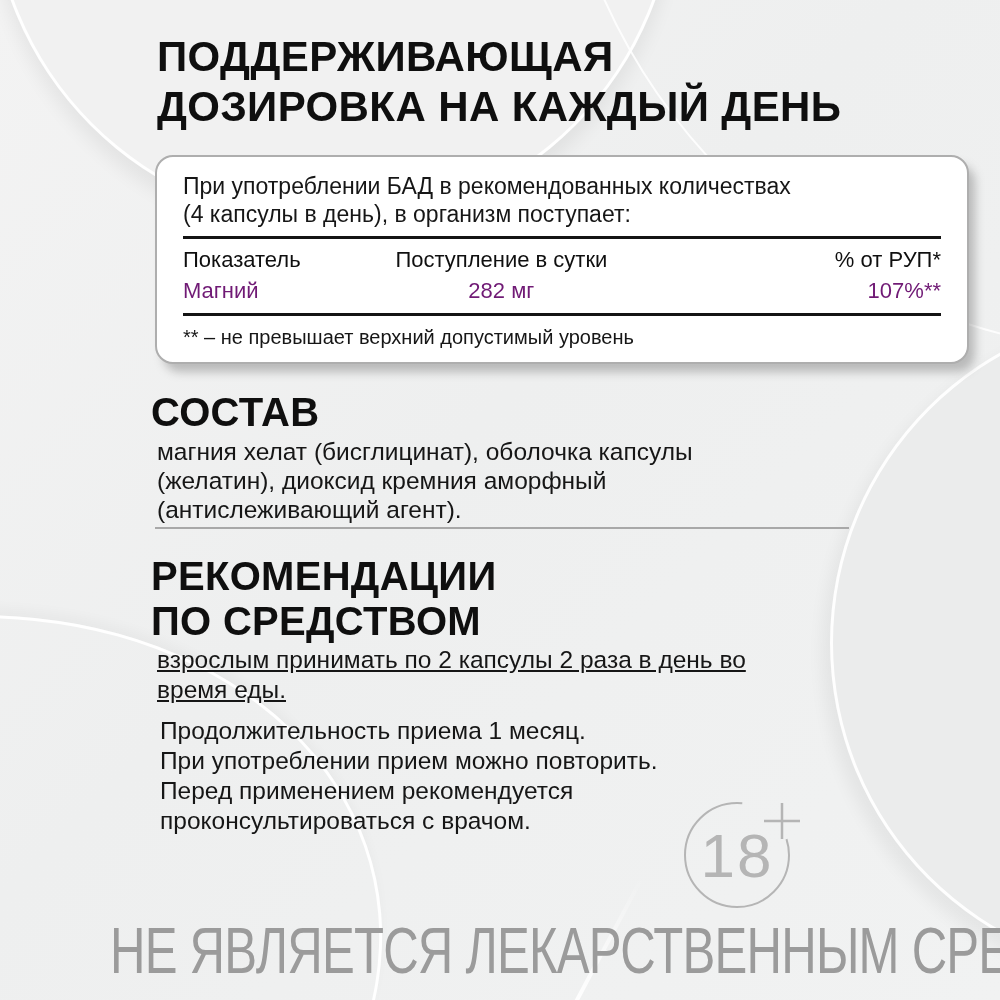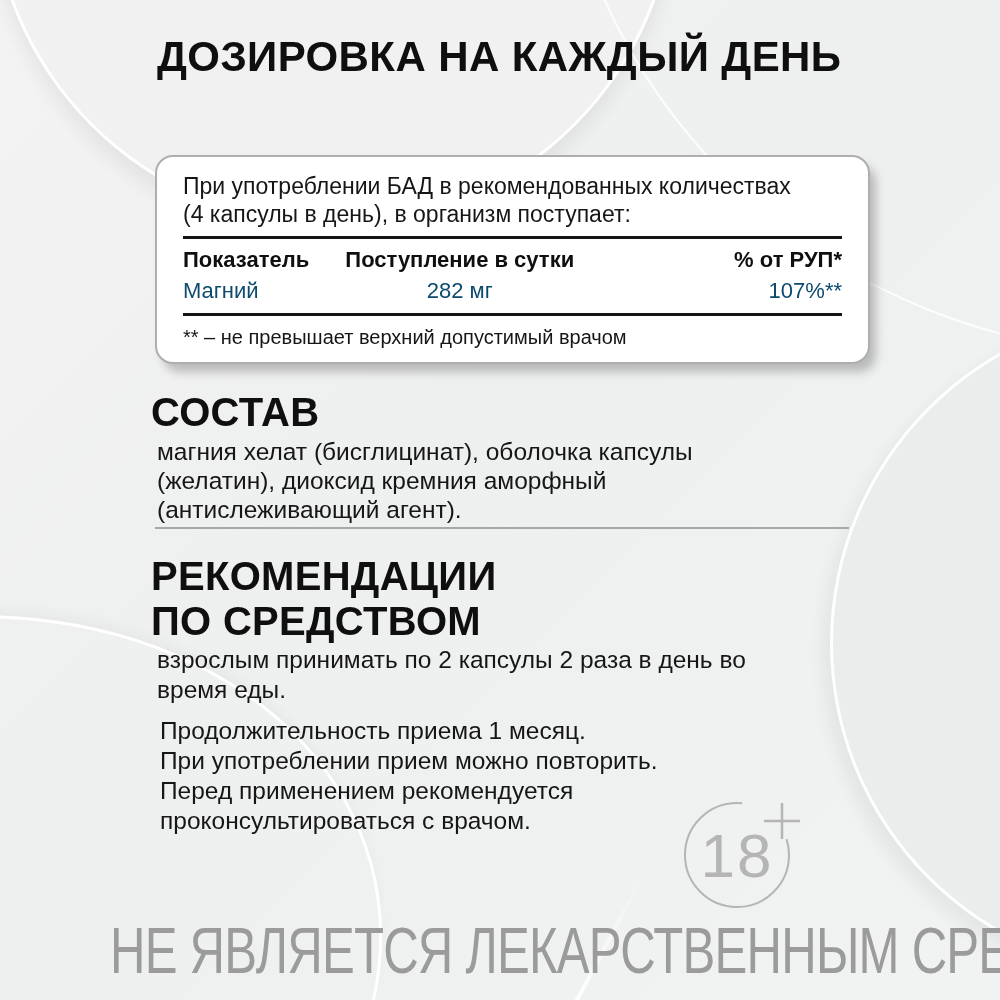--- a/index.html
+++ b/index.html
@@ -41,54 +41,54 @@
     transform:rotate(28deg);
   }
   
   .content{position:absolute;inset:0;z-index:2;}
   .title{
     position:absolute;left:157px;top:32px;width:760px;
     font-size:42px;font-weight:bold;letter-spacing:.4px;
     line-height:50px;color:#0f0f0f;
   }
   .info-box{
-    position:absolute;left:155px;top:155px;width:715px;box-sizing:border-box;
+    position:absolute;left:155px;top:155px;width:814px;box-sizing:border-box;
     background:#ffffff;
     border:2px solid #aeaeae;border-radius:18px;
     box-shadow:7px 9px 10px -1px rgba(105,105,105,.4);
     padding:15px 26px 13px;
   }
   .info-intro{font-size:23px;line-height:28px;max-width:608px;margin:0 0 8px;color:#161616;}
   table.dosage{
     width:100%;border-collapse:collapse;
     border-top:3px solid #141414;border-bottom:3px solid #141414;
   }
-  table.dosage th{font-size:22px;font-weight:bold;padding:8px 0 5px;color:#0f0f0f;white-space:nowrap;}
-  table.dosage td{font-size:22px;font-weight:normal;padding:0 0 9px;color:#0c4a6e;}
+  table.dosage th{font-size:22px;font-weight:normal;padding:8px 0 5px;color:#0f0f0f;white-space:nowrap;}
+  table.dosage td{font-size:22px;font-weight:normal;padding:0 0 9px;color:#701a75;}
   .c1{width:24%;text-align:left;}
   .c2{width:36%;text-align:center;}
   .c3{width:40%;text-align:right;}
   .footnotes{margin-top:9px;font-size:20px;line-height:24px;color:#161616;max-width:600px;}
   .footnotes div{margin:0;}
   .section-heading{
     position:absolute;left:151px;
     font-size:40px;font-weight:bold;letter-spacing:.3px;color:#0f0f0f;line-height:45px;
   }
   .composition-heading{top:390px;}
   .composition-body{
     position:absolute;left:157px;top:437px;width:585px;
     font-size:24.5px;line-height:29px;color:#161616;
   }
   .divider{
     position:absolute;left:155px;top:527px;width:694px;height:2px;background:#a8a8a8;
   }
   .rec-heading{top:554px;}
   .rec-p1{
     position:absolute;left:157px;top:645px;width:600px;
-    font-size:24.5px;line-height:30px;color:#161616;
+    font-size:24.5px;line-height:30px;color:#161616;text-decoration:underline;
   }
   .rec-p2{
     position:absolute;left:160px;top:716px;width:622px;
     font-size:24.5px;line-height:30px;color:#161616;
   }
   .badge-18{position:absolute;left:672px;top:795px;}
   .disclaimer{
     position:absolute;left:0;top:908px;width:1000px;height:84px;
     font-size:63px;line-height:84px;font-weight:normal;
     color:#9b9b9b;text-align:center;white-space:nowrap;
@@ -103,20 +103,21 @@
 
   <div class="shape shape-tl"></div>
   <div class="shape shape-tr"></div>
   <div class="shape shape-right"></div>
   <div class="shape shape-ml"></div>
   <div class="shape shape-bl"></div>
 
   <div class="content">
 
     <div class="title">
+      <div>ПОДДЕРЖИВАЮЩАЯ</div>
       <div>ДОЗИРОВКА НА КАЖДЫЙ ДЕНЬ</div>
     </div>
 
     <div class="info-box">
       <p class="info-intro">При употреблении БАД в рекомендованных количествах (4 капсулы в день), в организм поступает:</p>
       <table class="dosage">
         <thead>
           <tr>
             <th class="c1">Показатель</th>
             <th class="c2">Поступление в сутки</th>
@@ -125,21 +126,21 @@
         </thead>
         <tbody>
           <tr>
             <td class="c1">Магний</td>
             <td class="c2">282 мг</td>
             <td class="c3">107%**</td>
           </tr>
         </tbody>
       </table>
       <div class="footnotes">
-        <div>** – не превышает верхний допустимый врачом</div>
+        <div>** – не превышает верхний допустимый уровень</div>
       </div>
     </div>
 
     <div class="section-heading composition-heading">СОСТАВ</div>
     <div class="composition-body">магния хелат (бисглицинат), оболочка капсулы (желатин), диоксид кремния аморфный (антислеживающий агент).</div>
     <div class="divider"></div>
 
     <div class="section-heading rec-heading">
       <div>РЕКОМЕНДАЦИИ</div>
       <div>ПО СРЕДСТВОМ</div>

